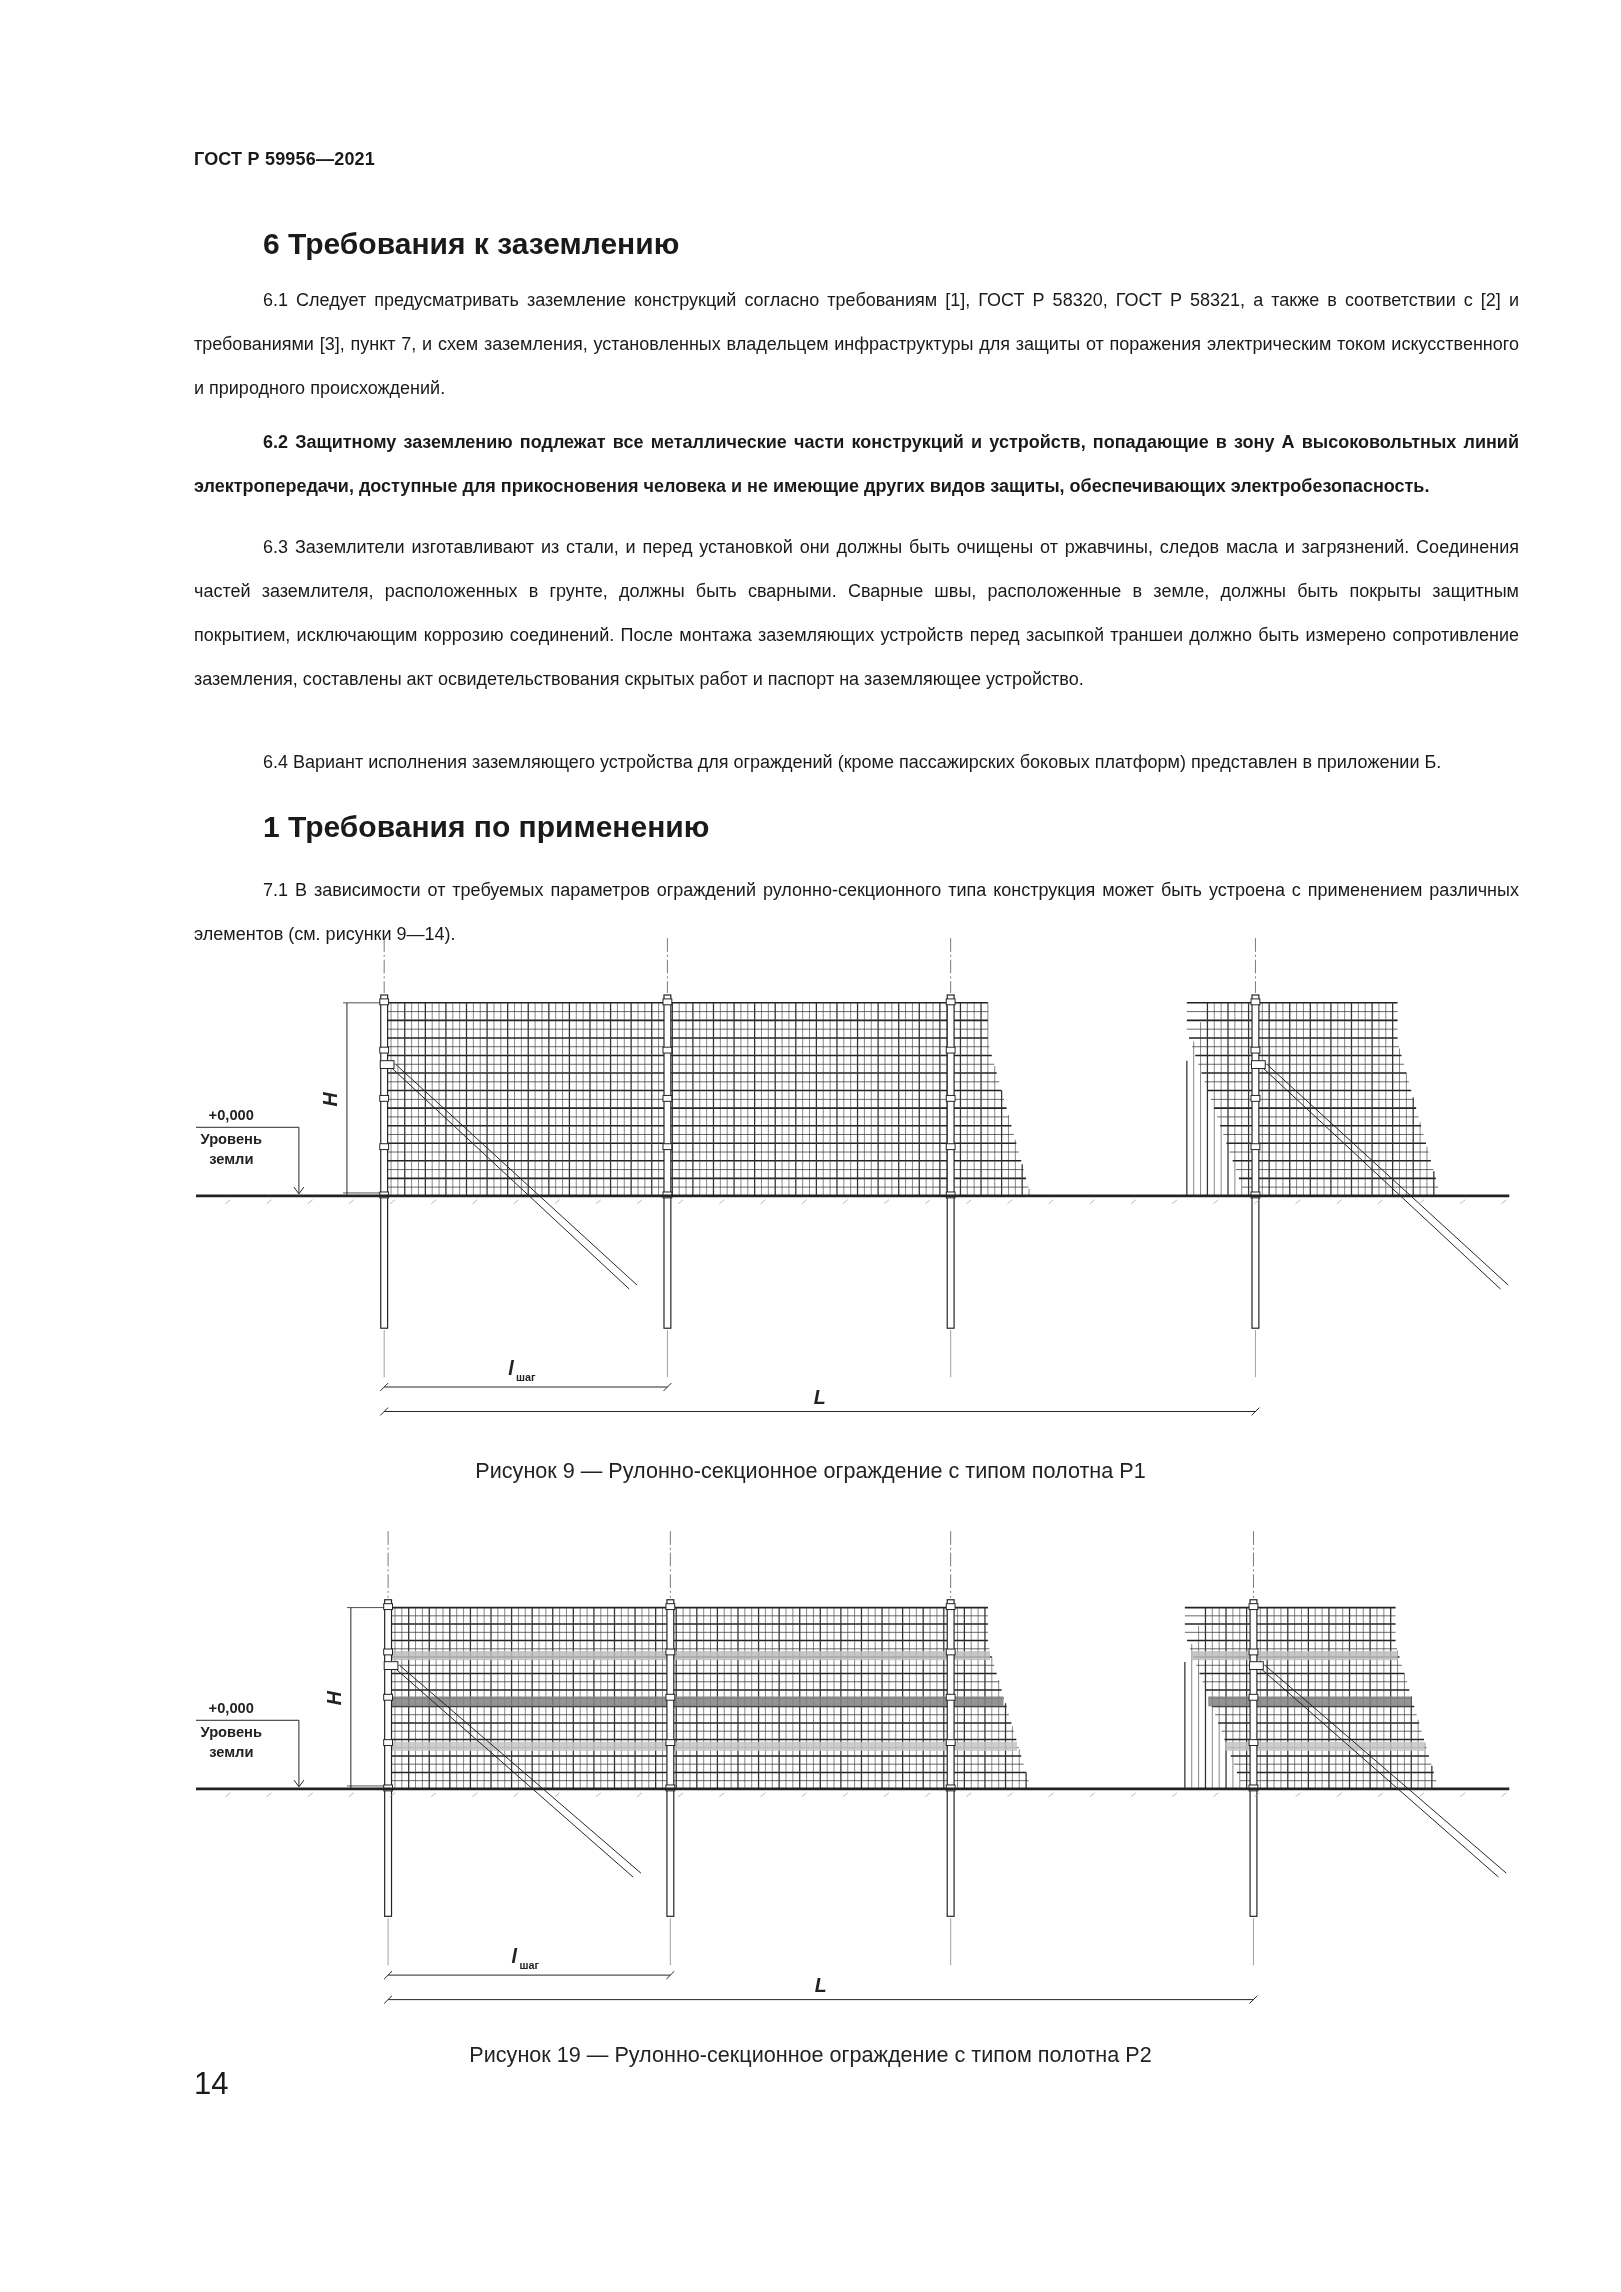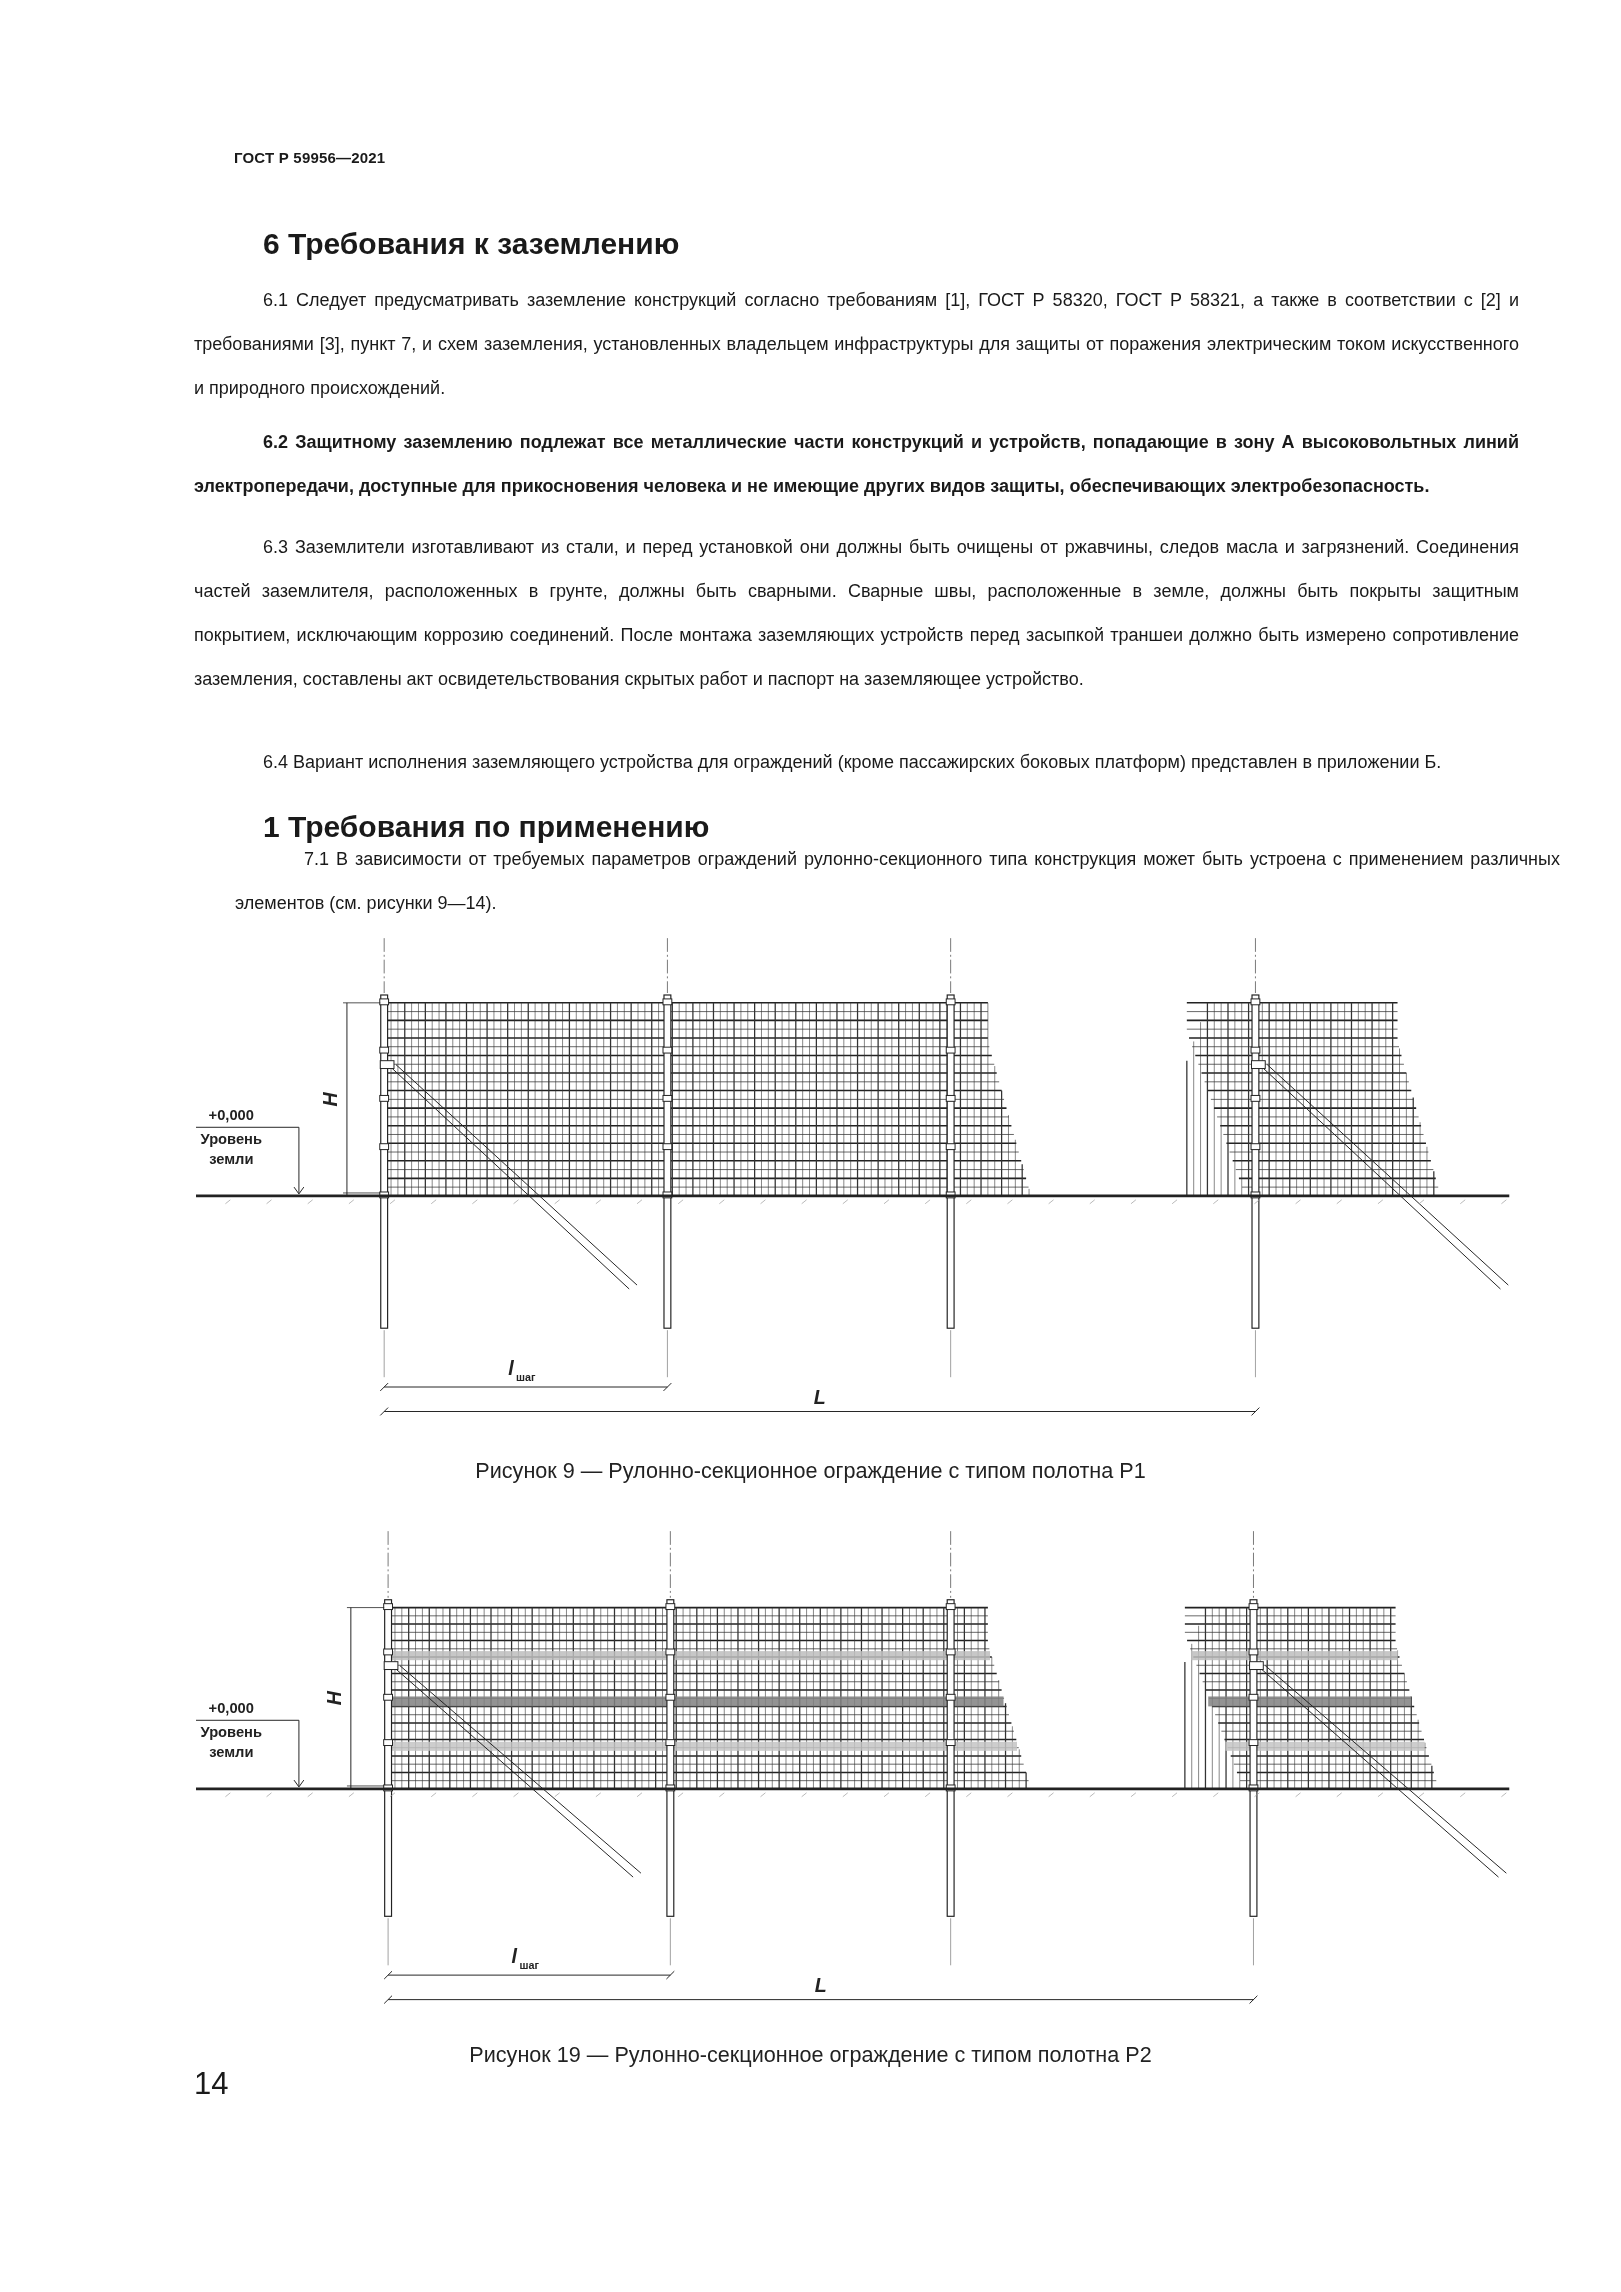--- a/index.html
+++ b/index.html
@@ -1,18 +1,18 @@
 <!DOCTYPE html>
 <html><head>
 <meta charset="utf-8">
 <style>
   html, body { margin:0; padding:0; background:#ffffff; }
   body { width:1621px; height:2293px; position:relative; overflow:hidden;
          font-family:"Liberation Sans", sans-serif; color:#1a1a1a; }
-  .hdr { position:absolute; left:194px; top:149px; font-size:15px; font-weight:bold; letter-spacing:0.2px;margin-left:40px; }
+  .hdr { position:absolute; left:194px; top:149px; font-size:18px; font-weight:bold; letter-spacing:0.2px; }
   .sec { position:absolute; left:263px; font-size:30px; font-weight:bold; }
   .para { position:absolute; left:194px; width:1325px; font-size:18px; line-height:44px;
           text-align:justify; text-indent:69px; margin:0; }
   .cap { position:absolute; left:0; width:1621px; text-align:center; font-size:21.6px; color:#222; }
   .pagenum { position:absolute; left:194px; top:2066px; font-size:31px; }
   svg.fig { position:absolute; left:0; }
   .lbl { font-family:"Liberation Sans", sans-serif; font-weight:bold; fill:#222; }
   .dimlbl { font-family:"Liberation Sans", sans-serif; font-weight:bold; font-style:italic; fill:#222; }
 </style>
 </head>
@@ -22,21 +22,21 @@
 
 <div class="sec" style="top:227px;">6 Требования к заземлению</div>
 
 <p class="para" style="top:278px;">6.1 Следует предусматривать заземление конструкций согласно требованиям [1], ГОСТ Р 58320, ГОСТ Р 58321, а также в соответствии с [2] и требованиями [3], пункт 7, и схем заземления, установленных владельцем инфраструктуры для защиты от поражения электрическим током искусственного и природного происхождений.</p>
 <p class="para" style="top:420px;font-weight:bold;">6.2 Защитному заземлению подлежат все металлические части конструкций и устройств, попадающие в зону А высоковольтных линий электропередачи, доступные для прикосновения человека и не имеющие других видов защиты, обеспечивающих электробезопасность.</p>
 <p class="para" style="top:525px;">6.3 Заземлители изготавливают из стали, и перед установкой они должны быть очищены от ржавчины, следов масла и загрязнений. Соединения частей заземлителя, расположенных в грунте, должны быть сварными. Сварные швы, расположенные в земле, должны быть покрыты защитным покрытием, исключающим коррозию соединений. После монтажа заземляющих устройств перед засыпкой траншеи должно быть измерено сопротивление заземления, составлены акт освидетельствования скрытых работ и паспорт на заземляющее устройство.</p>
 <p class="para" style="top:740px;">6.4 Вариант исполнения заземляющего устройства для ограждений (кроме пассажирских боковых платформ) представлен в приложении Б.</p>
 
 <div class="sec" style="top:810px;">1 Требования по применению</div>
 
-<p class="para" style="top:837px;margin-left:41px;">7.1 В зависимости от требуемых параметров ограждений рулонно-секционного типа конструкция может быть устроена с применением различных элементов (см. рисунки 9—14).</p>
+<p class="para" style="top:868px;">7.1 В зависимости от требуемых параметров ограждений рулонно-секционного типа конструкция может быть устроена с применением различных элементов (см. рисунки 9—14).</p>
 
 <svg class="fig" id="fig9" style="top:936px;" width="1621" height="510" viewBox="0 0 1654 520">
     <g>
       <g>
         <line x1="392" y1="68" x2="1008" y2="68" stroke="#222" stroke-width="1.6"></line>
         <line x1="392" y1="76.95454545454545" x2="1008" y2="76.95454545454545" stroke="#222" stroke-width="0.7"></line>
         <line x1="392" y1="85.9090909090909" x2="1008" y2="85.9090909090909" stroke="#222" stroke-width="1.6"></line>
         <line x1="392" y1="94.86363636363636" x2="1008" y2="94.86363636363636" stroke="#222" stroke-width="0.7"></line>
         <line x1="392" y1="103.81818181818181" x2="1008" y2="103.81818181818181" stroke="#222" stroke-width="1.6"></line>
         <line x1="392" y1="112.77272727272728" x2="1009.5" y2="112.77272727272728" stroke="#222" stroke-width="0.7"></line>

